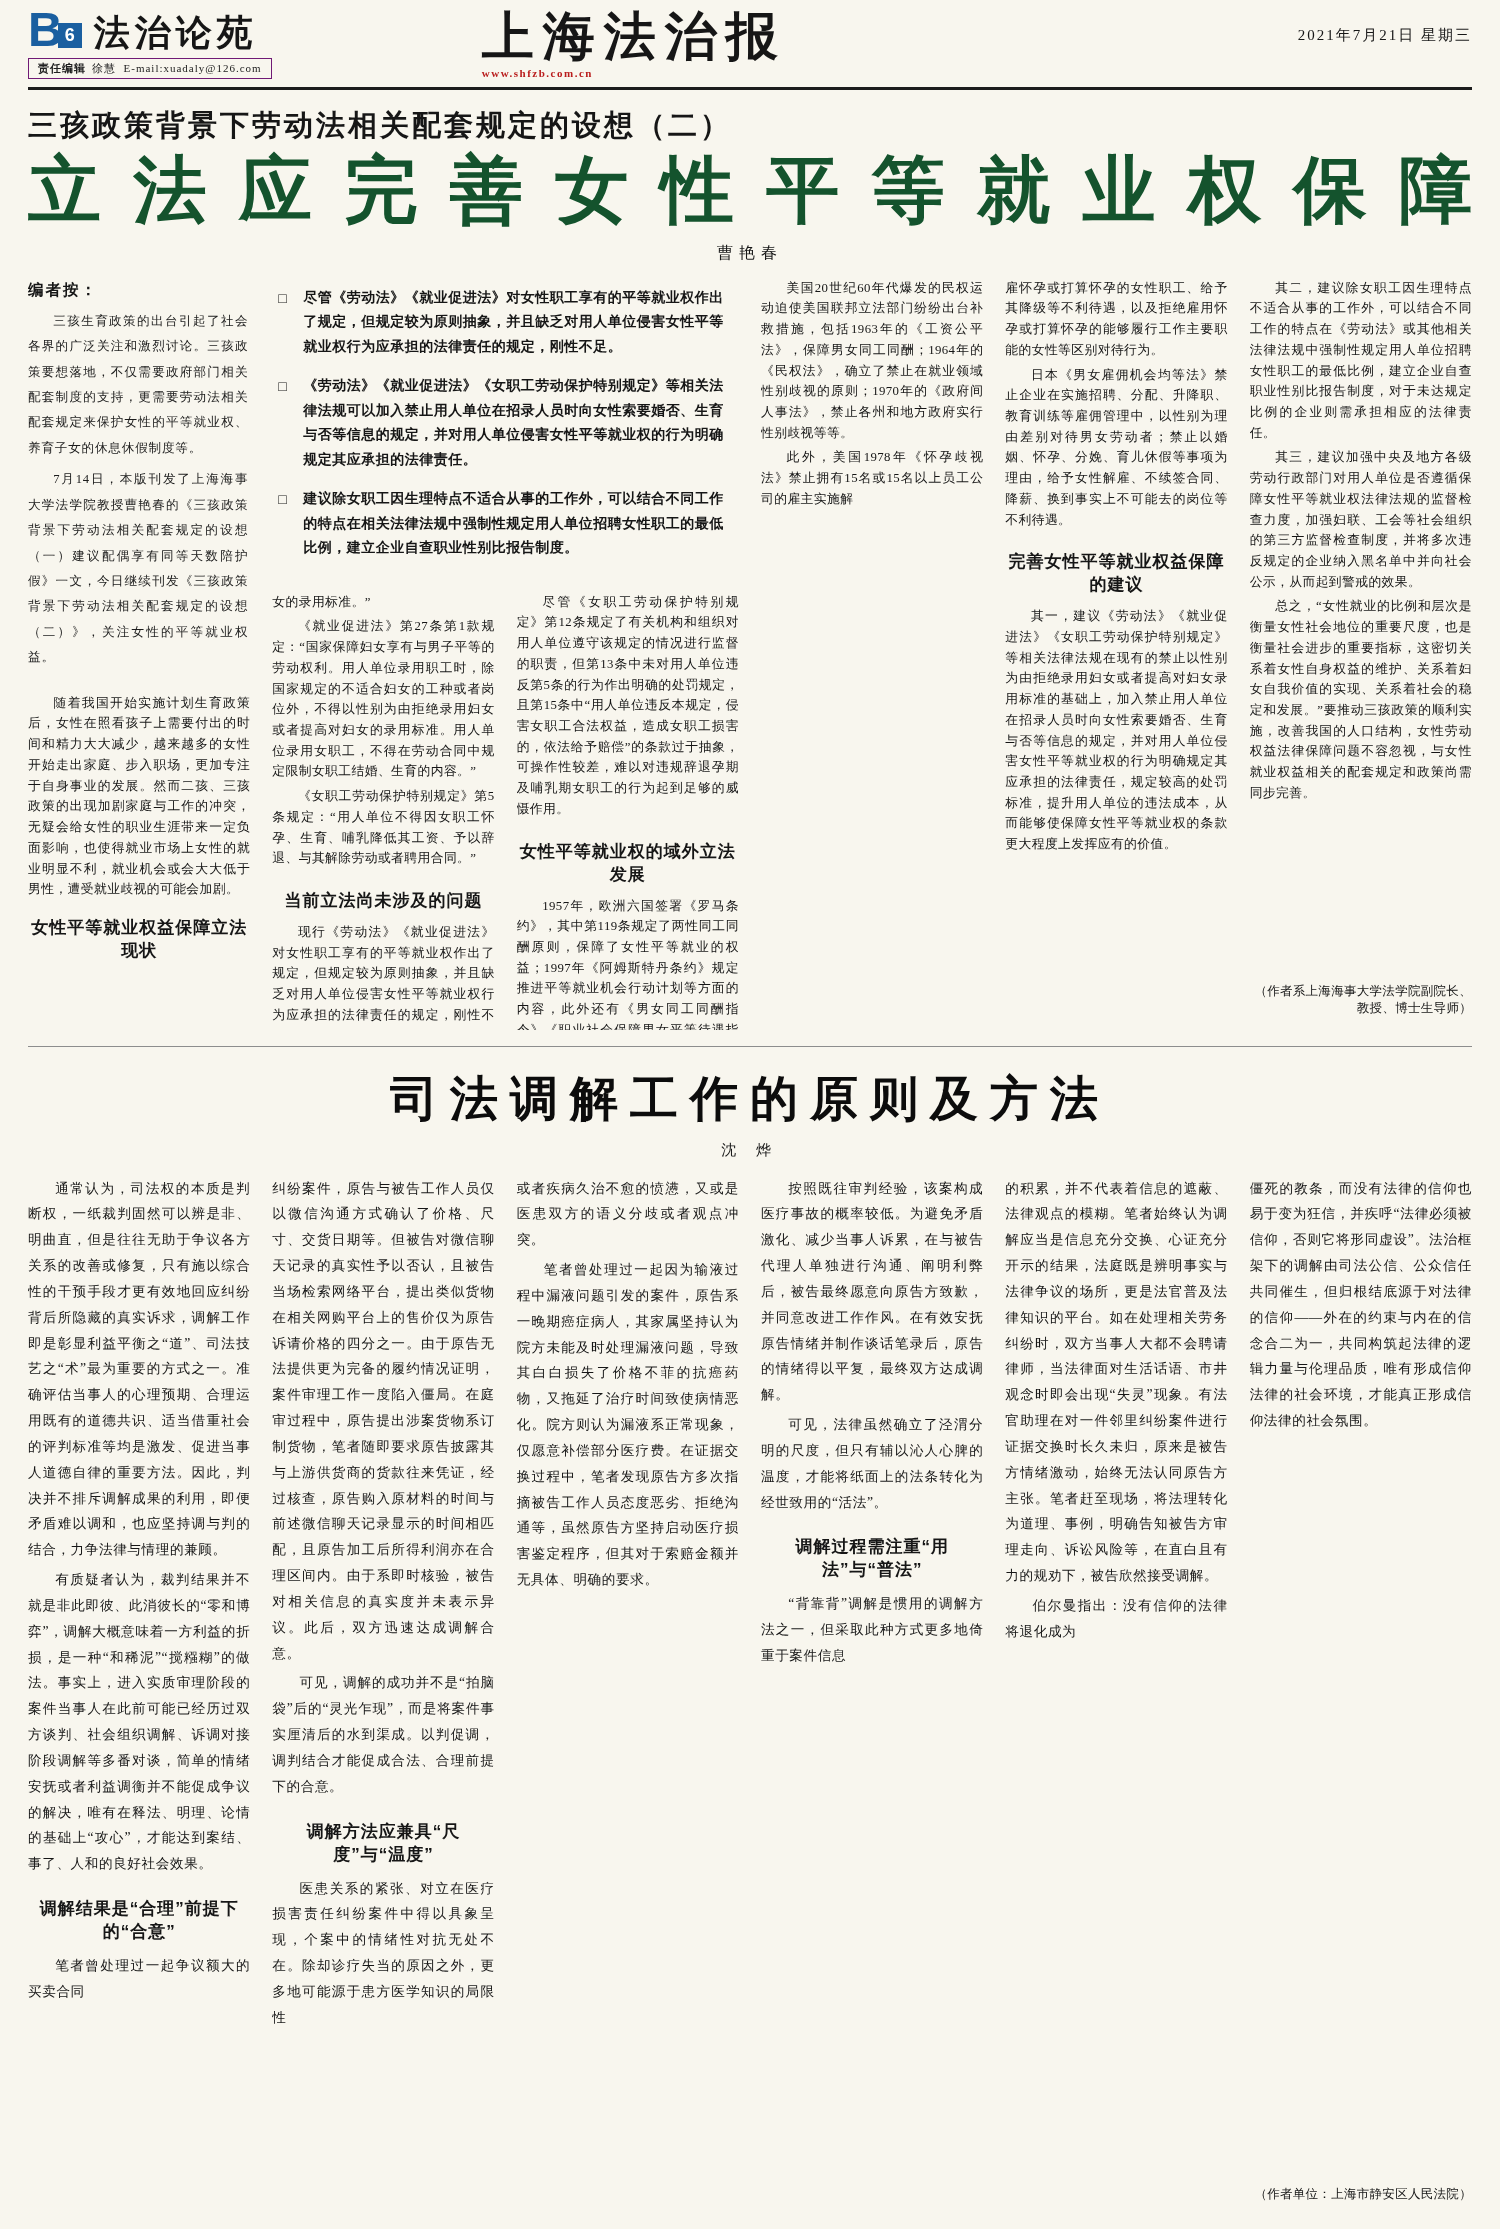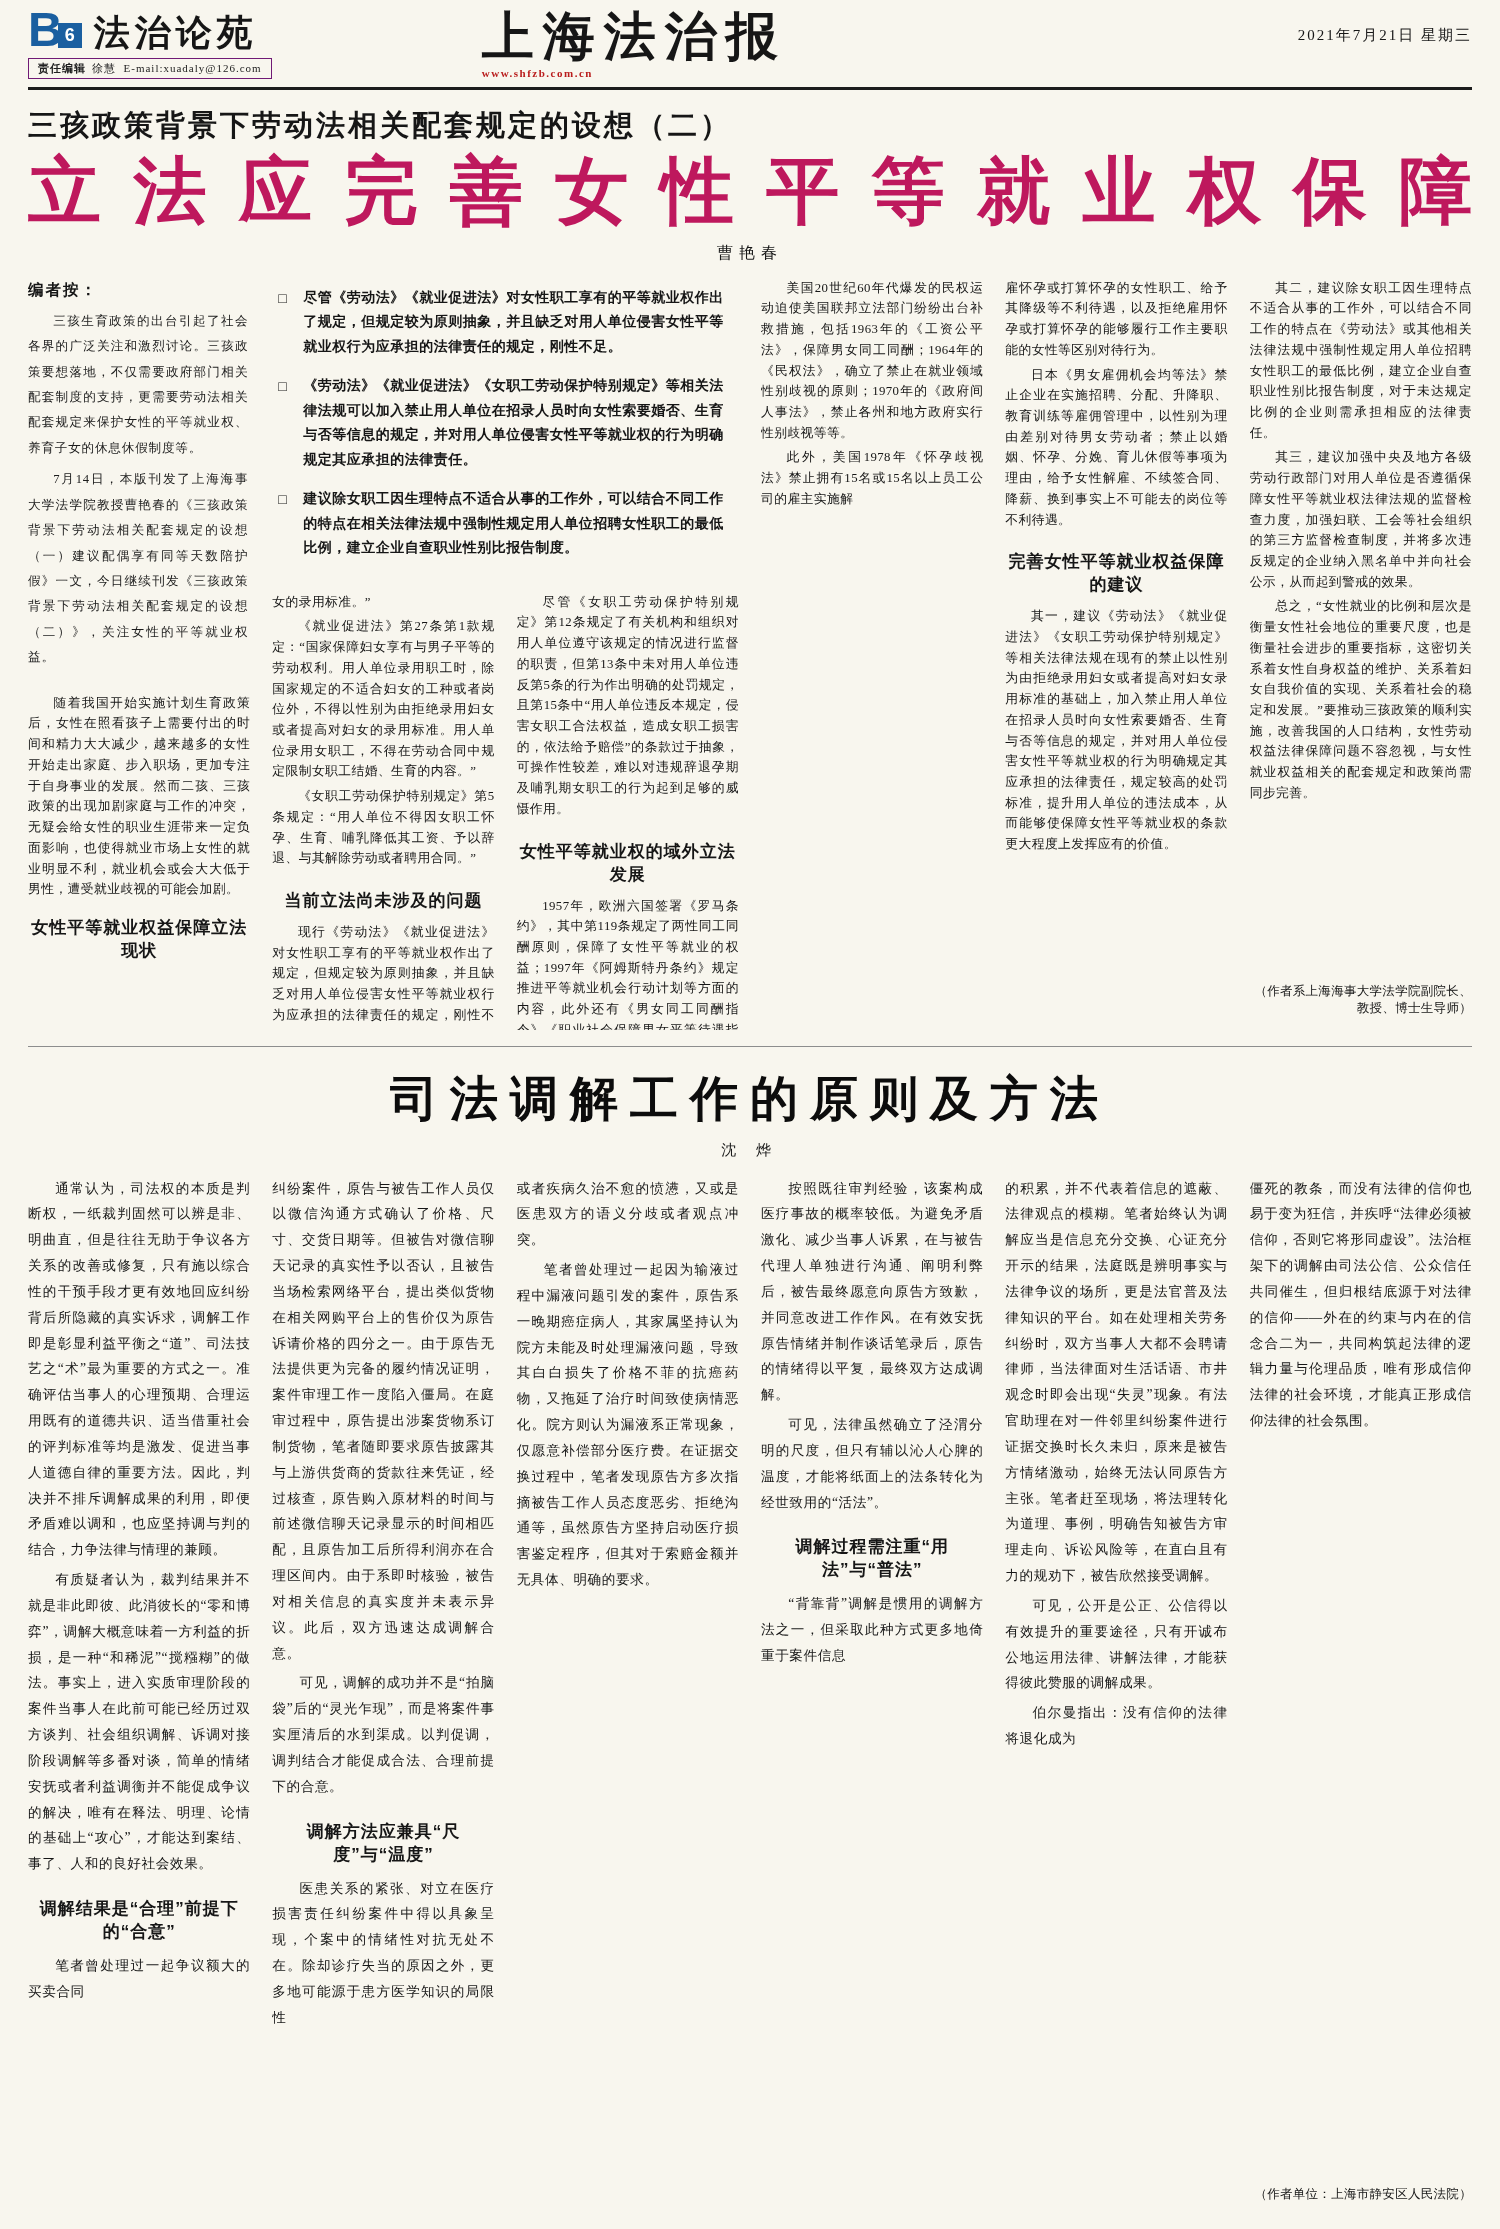--- a/index.html
+++ b/index.html
@@ -23,21 +23,21 @@
   .hdr-center{flex:1.3;text-align:left}
   .masthead{font-size:52px;font-weight:900;letter-spacing:9px;line-height:1.05}
   .website{font-size:11px;font-weight:bold;letter-spacing:1.5px;margin-top:2px;color:#b91c1c;cursor:pointer}
   .hdr-right{flex:1.1;text-align:right;font-size:15px;padding-top:16px;letter-spacing:2px}
 
   
   .kicker{font-size:29px;font-weight:700;letter-spacing:3px;margin:16px 0 2px}
   .headline1{
     font-size:73px;font-weight:900;line-height:1.08;margin:6px 0 12px;
     text-align:justify;text-align-last:justify;
-    font-family:Liberation Sans, sans-serif;color:#be185d;
+    font-family:Liberation Serif, serif;color:#14532d;
   }
   .byline{text-align:center;font-size:16px;margin:12px 0 14px;letter-spacing:6px}
 
   
   .a1-body{display:grid;grid-template-columns:repeat(6,1fr);gap:22px;height:752px;overflow:hidden}
   .a2-body{display:grid;grid-template-columns:repeat(6,1fr);gap:22px;height:1040px;overflow:hidden;margin-top:2px}
   .col{overflow:hidden;text-align:justify;display:flex;flex-direction:column}
   .col-inner{flex:1;overflow:hidden}
   .para{margin:0 0 4px;text-indent:2em}
   .a1-body .para{font-size:12.8px;line-height:1.62;letter-spacing:.4px}
@@ -172,21 +172,20 @@
           <p class="para">笔者曾处理过一起因为输液过程中漏液问题引发的案件，原告系一晚期癌症病人，其家属坚持认为院方未能及时处理漏液问题，导致其白白损失了价格不菲的抗癌药物，又拖延了治疗时间致使病情恶化。院方则认为漏液系正常现象，仅愿意补偿部分医疗费。在证据交换过程中，笔者发现原告方多次指摘被告工作人员态度恶劣、拒绝沟通等，虽然原告方坚持启动医疗损害鉴定程序，但其对于索赔金额并无具体、明确的要求。</p>
         </div>
       <div class="col">
           <p class="para">按照既往审判经验，该案构成医疗事故的概率较低。为避免矛盾激化、减少当事人诉累，在与被告代理人单独进行沟通、阐明利弊后，被告最终愿意向原告方致歉，并同意改进工作作风。在有效安抚原告情绪并制作谈话笔录后，原告的情绪得以平复，最终双方达成调解。</p>
           <p class="para">可见，法律虽然确立了泾渭分明的尺度，但只有辅以沁人心脾的温度，才能将纸面上的法条转化为经世致用的“活法”。</p>
           <h3 class="sec-h">调解过程需注重“用法”与“普法”</h3>
           <p class="para">“背靠背”调解是惯用的调解方法之一，但采取此种方式更多地倚重于案件信息</p>
         </div>
       <div class="col">
           <p class="para cont">的积累，并不代表着信息的遮蔽、法律观点的模糊。笔者始终认为调解应当是信息充分交换、心证充分开示的结果，法庭既是辨明事实与法律争议的场所，更是法官普及法律知识的平台。如在处理相关劳务纠纷时，双方当事人大都不会聘请律师，当法律面对生活话语、市井观念时即会出现“失灵”现象。有法官助理在对一件邻里纠纷案件进行证据交换时长久未归，原来是被告方情绪激动，始终无法认同原告方主张。笔者赶至现场，将法理转化为道理、事例，明确告知被告方审理走向、诉讼风险等，在直白且有力的规劝下，被告欣然接受调解。</p>
-          <p class="para">可见，公开是公正、公信得以有效提升的重要途径，只有开诚布公地运用法律、讲解法律，才能获得彼此赞服的调解成果。</p>
           <p class="para">伯尔曼指出：没有信仰的法律将退化成为</p>
         </div>
       <div class="col">
           <p class="para cont">僵死的教条，而没有法律的信仰也易于变为狂信，并疾呼“法律必须被信仰，否则它将形同虚设”。法治框架下的调解由司法公信、公众信任共同催生，但归根结底源于对法律的信仰——外在的约束与内在的信念合二为一，共同构筑起法律的逻辑力量与伦理品质，唯有形成信仰法律的社会环境，才能真正形成信仰法律的社会氛围。</p>
           <p class="attr">（作者单位：上海市静安区人民法院）</p>
         </div>
     </div>
   </section>
 
 </div>

